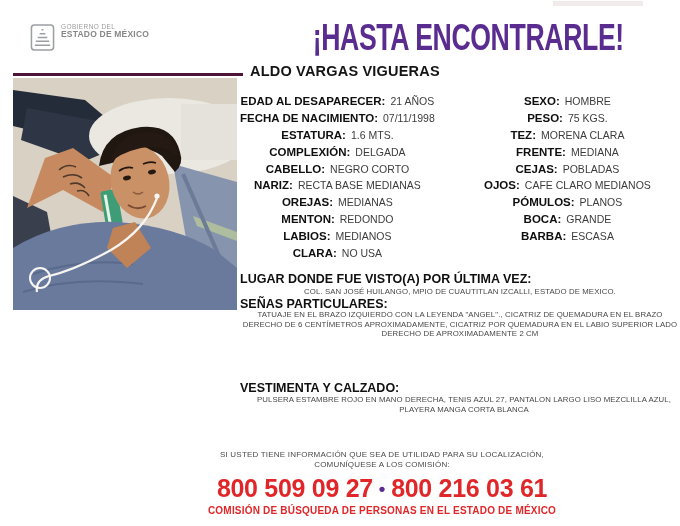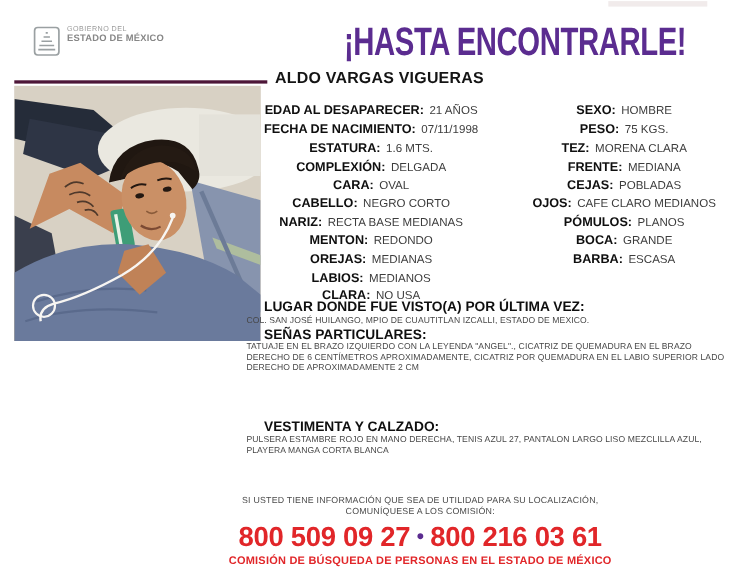--- a/index.html
+++ b/index.html
@@ -34,21 +34,21 @@
   
   .col{position:absolute;display:flex;flex-direction:column;align-items:center;}
   .col-left{left:240px;top:93px;}
   .col-right{left:484px;top:93px;}
   .drow{height:16.8px;display:flex;align-items:center;gap:5px;white-space:nowrap;}
   .dlabel{font-size:11.5px;font-weight:bold;color:#0f0f0f;}
   .dvalue{font-size:10.5px;color:#3c3c3c;}
 
   
   .sec-h{position:absolute;left:240px;font-size:12.5px;font-weight:bold;color:#0f0f0f;}
-  .sec-b{position:absolute;left:224px;font-size:7.8px;line-height:9.6px;color:#474747;letter-spacing:.1px;}
+  .sec-b{position:absolute;left:240px;font-size:7.8px;line-height:9.6px;color:#474747;letter-spacing:.1px;text-align:center;}
   .h-lugar{top:272px;}
   .b-lugar{top:287px;width:440px;}
   .h-senas{top:297px;}
   .b-senas{top:310px;width:440px;}
   .h-vest{top:381px;}
   .b-vest{top:395px;width:448px;}
 
   
   .footer{position:absolute;left:0;top:450px;width:676px;text-align:center;margin-left:44px;}
   .f-info{font-size:8px;line-height:9.5px;color:#4a4a4a;letter-spacing:.2px;}
@@ -138,38 +138,34 @@
       </div>
     <div class="drow">
         <span class="dlabel">ESTATURA:</span>
         <span class="dvalue">1.6 MTS.</span>
       </div>
     <div class="drow">
         <span class="dlabel">COMPLEXIÓN:</span>
         <span class="dvalue">DELGADA</span>
       </div>
     <div class="drow">
-        <span class="dlabel">CARA:</span>
-        <span class="dvalue">OVAL</span>
-      </div>
-    <div class="drow">
         <span class="dlabel">CABELLO:</span>
         <span class="dvalue">NEGRO CORTO</span>
       </div>
     <div class="drow">
         <span class="dlabel">NARIZ:</span>
         <span class="dvalue">RECTA BASE MEDIANAS</span>
       </div>
     <div class="drow">
+        <span class="dlabel">OREJAS:</span>
+        <span class="dvalue">MEDIANAS</span>
+      </div>
+    <div class="drow">
         <span class="dlabel">MENTON:</span>
         <span class="dvalue">REDONDO</span>
-      </div>
-    <div class="drow">
-        <span class="dlabel">OREJAS:</span>
-        <span class="dvalue">MEDIANAS</span>
       </div>
     <div class="drow">
         <span class="dlabel">LABIOS:</span>
         <span class="dvalue">MEDIANOS</span>
       </div>
     <div class="drow">
         <span class="dlabel">CLARA:</span>
         <span class="dvalue">NO USA</span>
       </div>
   </div>

